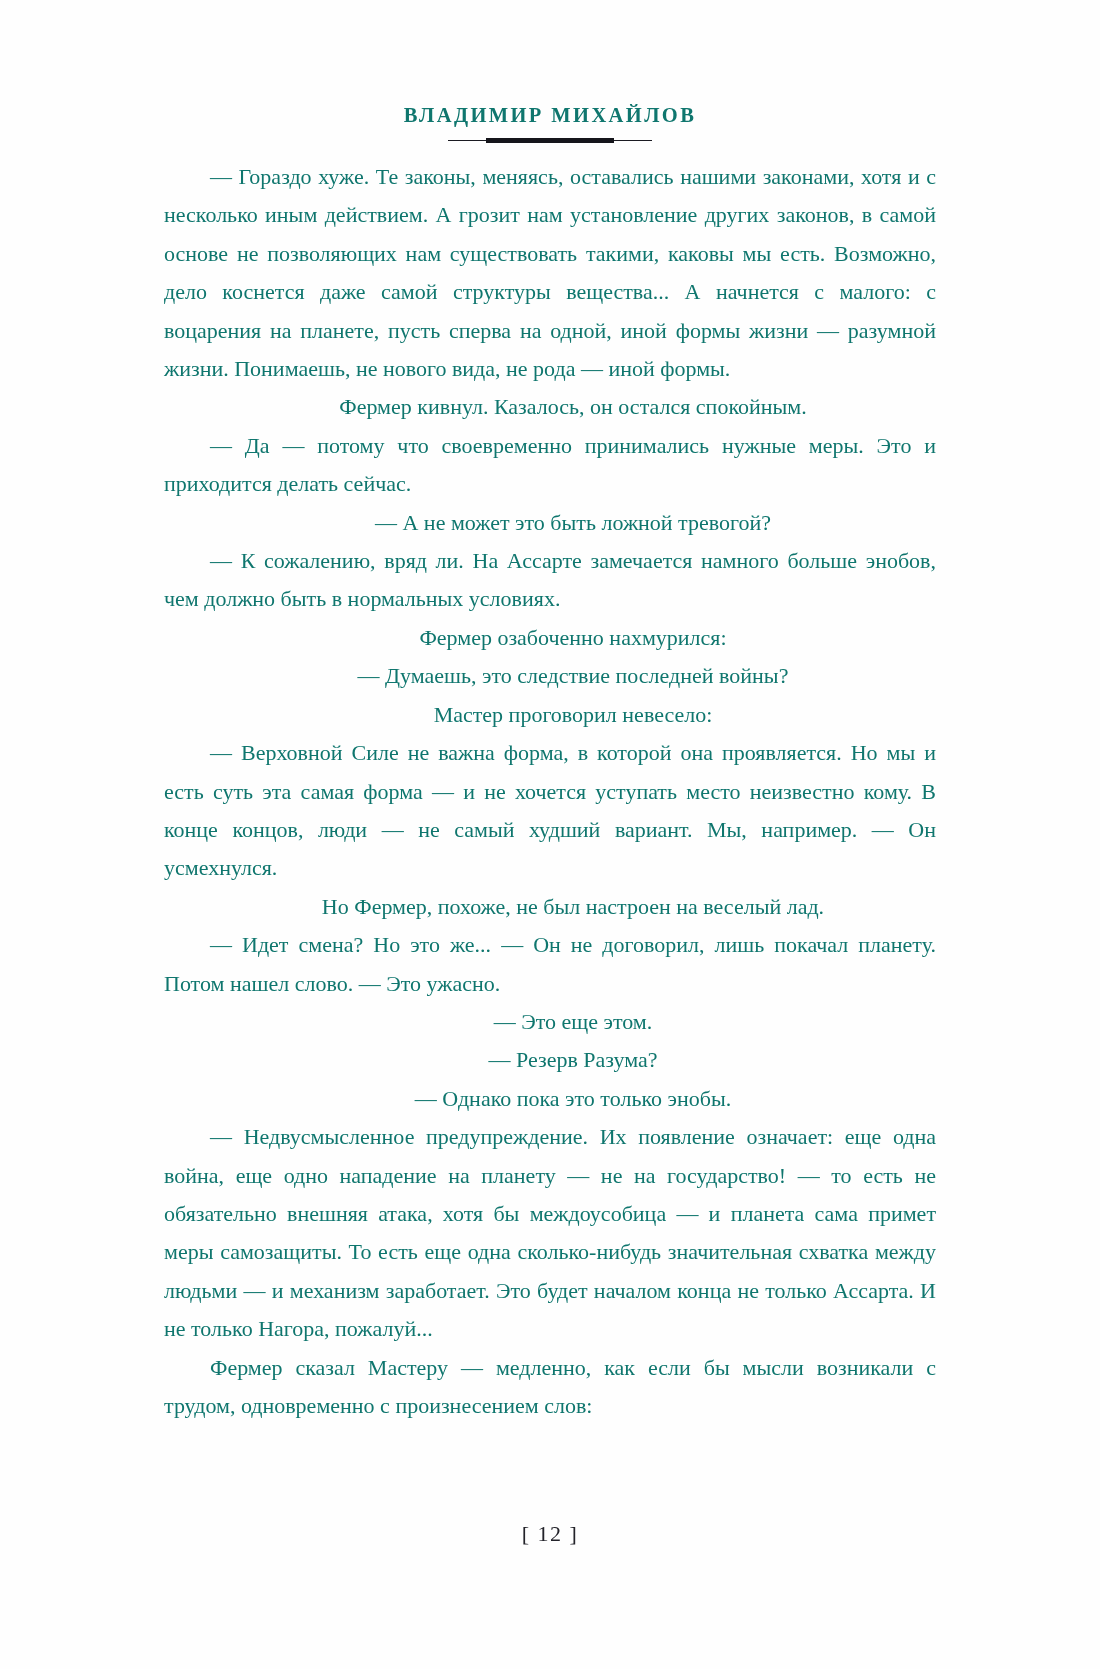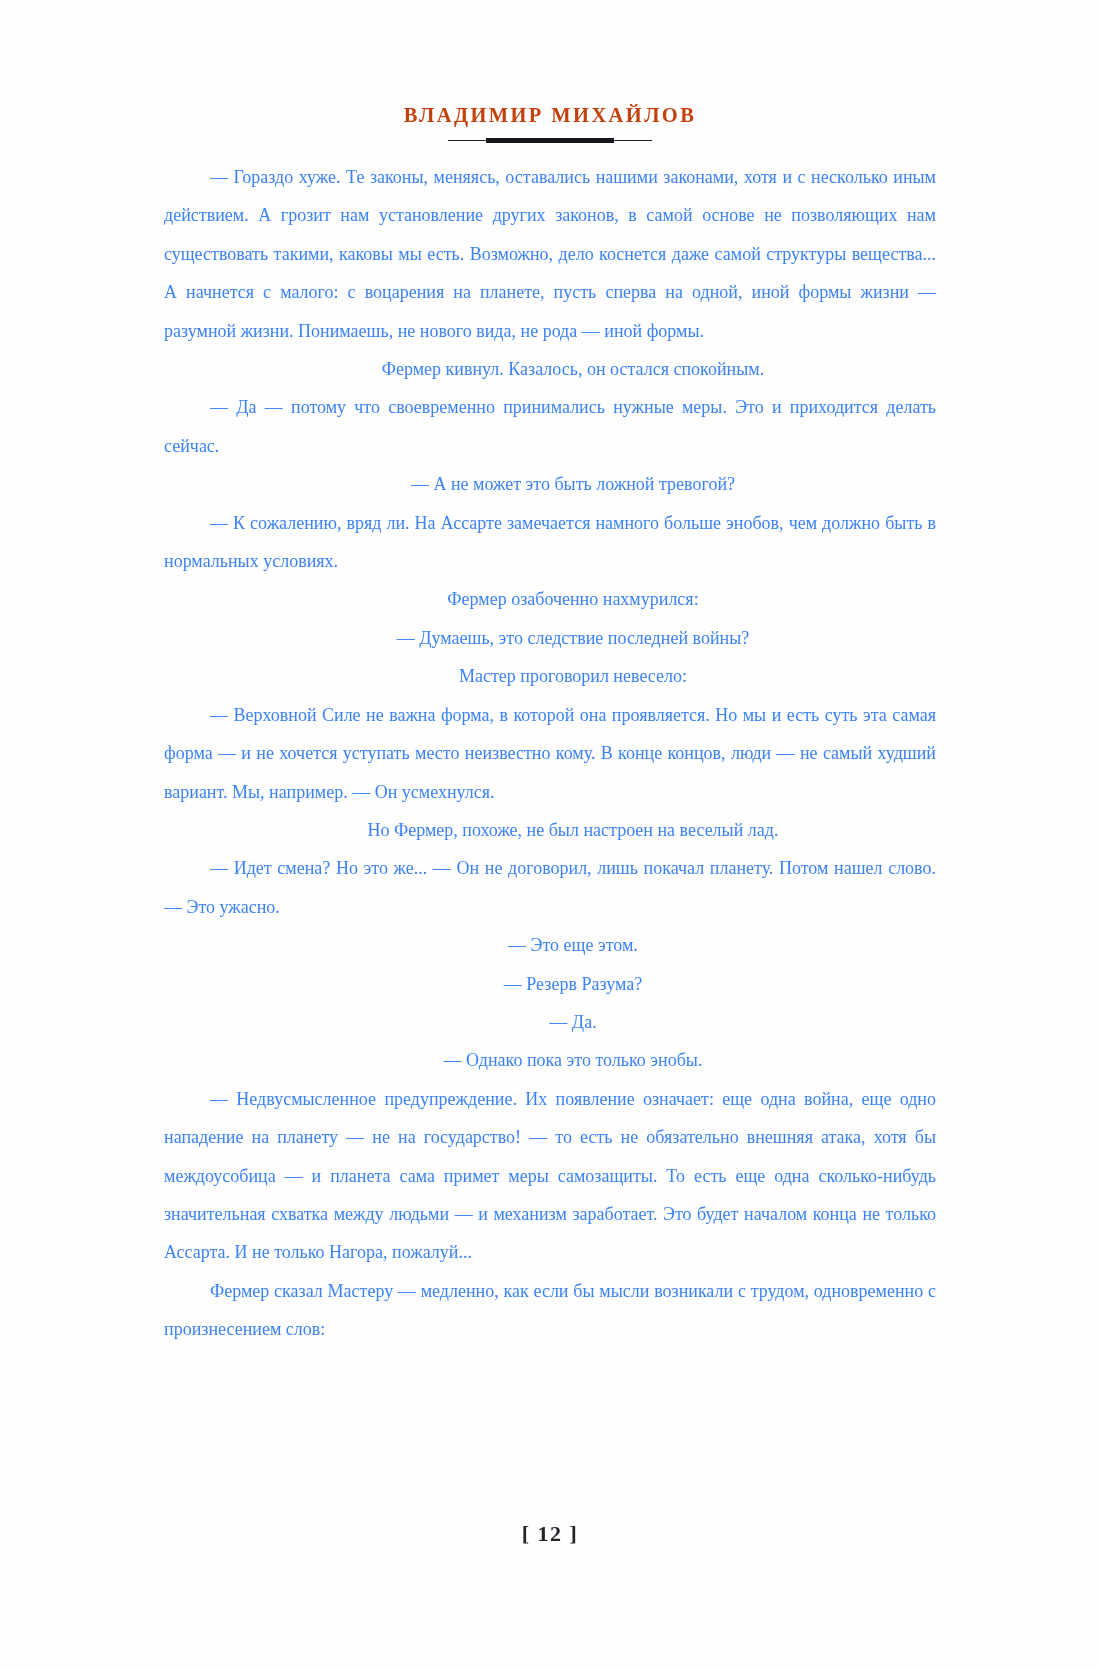--- a/index.html
+++ b/index.html
@@ -25,21 +25,21 @@
     top: 105px;
     left: 0;
     width: 1100px;
     text-align: center;
   }
   .running-head-title {
     font-family: "Liberation Serif", "DejaVu Serif", serif;
     font-size: 20.5px;
     font-weight: 700;
     letter-spacing: 2.4px;
-    color: #c2410c;
+    color: #0f766e;
     text-transform: uppercase;
     line-height: 1;
     display: block;
   }
   .head-rule {
     margin: 11px auto 0 auto;
     width: 204px;
     height: 7px;
     position: relative;
   }
@@ -64,23 +64,23 @@
   .textblock {
     position: absolute;
     top: 158px;
     left: 164px;
     width: 772px;
   }
   p.para {
     margin: 0;
     text-align: justify;
     text-justify: inter-word;
-    font-size: 18px;
+    font-size: 22px;
     line-height: 38.4px;
-    color: #3b82f6;
+    color: #0f766e;
     font-family: "Liberation Serif", "DejaVu Serif", serif;
     text-indent: 46px;
     hyphens: manual;
     -webkit-hyphens: manual;
   }
   p.para.last-line-left {
     text-align-last: left;
   }
   
   p.para.short {
@@ -89,21 +89,21 @@
 
   
   .folio {
     position: absolute;
     bottom: 122px;
     left: 0;
     width: 1100px;
     text-align: center;
     font-family: "Liberation Serif", "DejaVu Serif", serif;
     font-size: 22px;
-    font-weight: 700;
+    font-weight: 400;
     letter-spacing: 1.5px;
     color: #23232a;
   }
 </style>
 </head>
 <body>
 
 <div class="page">
 
   <div class="running-head">
@@ -121,21 +121,20 @@
     <p class="para short">— А не может это быть ложной тревогой?</p>
     <p class="para last-line-left">— К сожалению, вряд ли. На Ассарте замечается намного больше энобов, чем должно быть в нормальных условиях.</p>
     <p class="para short">Фермер озабоченно нахмурился:</p>
     <p class="para short">— Думаешь, это следствие последней войны?</p>
     <p class="para short">Мастер проговорил невесело:</p>
     <p class="para last-line-left">— Верховной Силе не важна форма, в которой она проявляется. Но мы и есть суть эта самая форма — и не хочется уступать место неизвестно кому. В конце концов, люди — не самый худший вариант. Мы, например. — Он усмехнулся.</p>
     <p class="para short">Но Фермер, похоже, не был настроен на веселый лад.</p>
     <p class="para last-line-left">— Идет смена? Но это же... — Он не договорил, лишь покачал планету. Потом нашел слово. — Это ужасно.</p>
     <p class="para short">— Это еще этом.</p>
     <p class="para short">— Резерв Разума?</p>
-    <p class="para short">— Да.</p>
     <p class="para short">— Однако пока это только энобы.</p>
     <p class="para last-line-left">— Недвусмысленное предупреждение. Их появление означает: еще одна война, еще одно нападение на планету — не на государство! — то есть не обязательно внешняя атака, хотя бы междоусобица — и планета сама примет меры самозащиты. То есть еще одна сколько-нибудь значительная схватка между людьми — и механизм заработает. Это будет началом конца не только Ассарта. И не только Нагора, пожалуй...</p>
     <p class="para last-line-left">Фермер сказал Мастеру — медленно, как если бы мысли возникали с трудом, одновременно с произнесением слов:</p>
   </div>
 
   <div class="folio">[ 12 ]</div>
 
 </div>
 
 </body></html>

